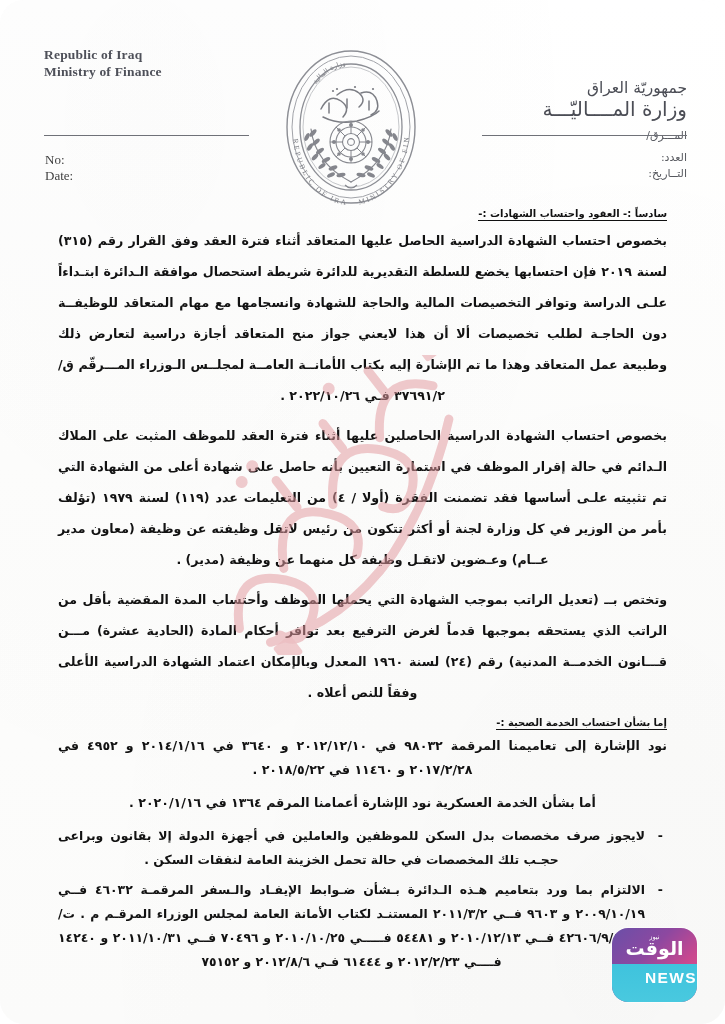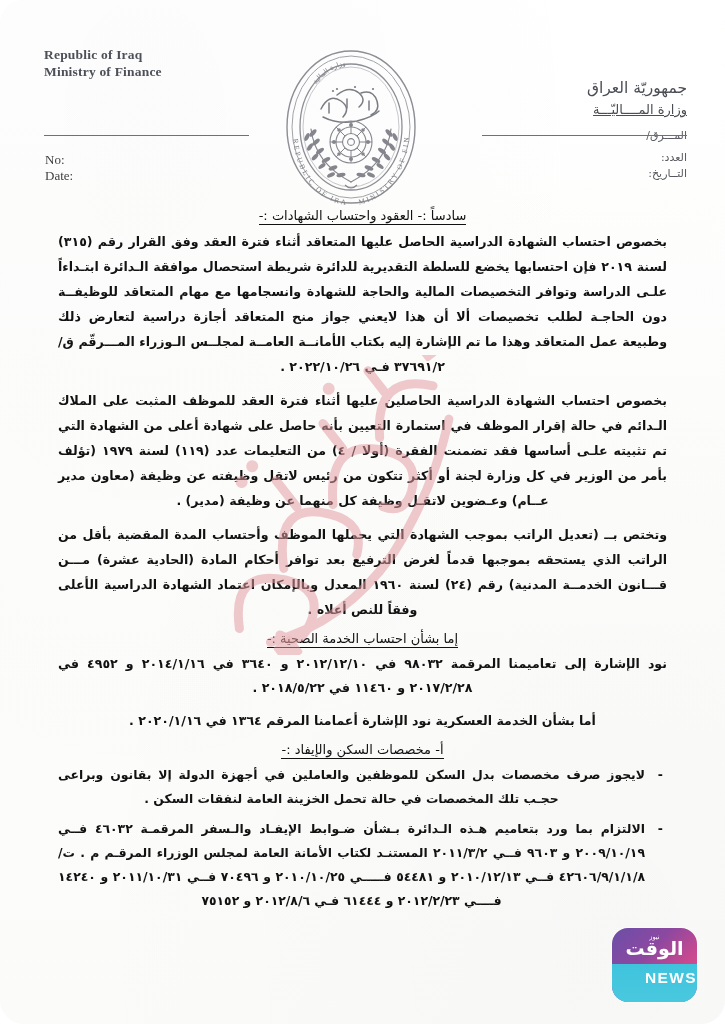--- a/index.html
+++ b/index.html
@@ -54,21 +54,21 @@
     right: 38px;
     top: 42px;
     text-align: right;
     direction: rtl;
     color: #4b4d55;
     font-family: "DejaVu Sans", "Liberation Sans", sans-serif;
     font-size: 15px;
     line-height: 21px;
   }
   .ar-head .l1 { font-size: 15.5px; margin-top: 36px; }
-  .ar-head .l2 { font-size: 13px; letter-spacing: 1px; text-decoration: underline; }
+  .ar-head .l2 { font-size: 20px; letter-spacing: 1px; }
   .ar-head .l3 {
     font-size: 11px;
     margin-top: 5px;
     color: #5a5c63;
   }
   .rule {
     position: absolute;
     height: 1px;
     background: #6f7178;
   }
@@ -128,37 +128,36 @@
     text-align: justify;
     font-family: "DejaVu Sans", "Liberation Sans", sans-serif;
     color: #1b1b1b;
     z-index: 2;
   }
   .block {
     padding: 0 58px 0 58px;
   }
   .sec-head {
     direction: rtl;
-    text-align: center;
-    font-weight: normal;
-    font-size: 13px;
+    font-weight: bold;
+    font-size: 10px;
     letter-spacing: -0.2px;
     color: #111;
     margin: 0 0 6px 0;
   }
   .sec-head span.u {
     border-bottom: 1px solid #111;
     padding-bottom: 1px;
   }
   .para {
     direction: rtl;
     text-align: justify;
     text-align-last: center;
     font-size: 12.6px;
-    line-height: 25px;
+    line-height: 31px;
     margin: 0 0 9px 0;
     color: #121212;
     font-weight: 600;
     letter-spacing: -0.1px;
   }
   .para.tight { line-height: 24px; }
 
   ul.bullets {
     list-style: none;
     margin: 0;
@@ -407,23 +406,20 @@
 
     <div class="block">
       <div class="sec-head">
         <span class="u">إما بشأن احتساب الخدمة الصحية :-</span>
       </div>
       <p class="para tight">نود الإشارة إلى تعاميمنا المرقمة ٩٨٠٣٢ في ٢٠١٢/١٢/١٠ و ٣٦٤٠ في ٢٠١٤/١/١٦ و ٤٩٥٢ في ٢٠١٧/٢/٢٨ و ١١٤٦٠ في ٢٠١٨/٥/٢٢ .</p>
       <p class="para tight">أما بشأن الخدمة العسكرية نود الإشارة أعمامنا المرقم ١٣٦٤ في ٢٠٢٠/١/١٦ .</p>
     </div>
 
     <div class="block">
-      <div class="sec-head">
-        <span class="u">أ- مخصصات السكن والإيفاد :-</span>
-      </div>
       <ul class="bullets">
         <li>لايجوز صرف مخصصات بدل السكن للموظفين والعاملين في أجهزة الدولة إلا بقانون وبراعى حجـب تلك المخصصات في حالة تحمل الخزينة العامة لنفقات السكن .</li>
         <li>الالتزام بما ورد بتعاميم هـذه الـدائرة بـشأن ضـوابط الإيفـاد والـسفر المرقمـة ٤٦٠٣٢ فــي ٢٠٠٩/١٠/١٩ و ٩٦٠٣ فــي ٢٠١١/٣/٢ المستنـد لكتاب الأمانة العامة لمجلس الوزراء المرقـم م . ت/٤٢٦٠٦/٩/١/١/٨ فــي ٢٠١٠/١٢/١٣ و ٥٤٤٨١ فـــــي ٢٠١٠/١٠/٢٥ و ٧٠٤٩٦ فــي ٢٠١١/١٠/٣١ و ١٤٢٤٠ فــــي ٢٠١٢/٢/٢٣ و ٦١٤٤٤ فـي ٢٠١٢/٨/٦ و ٧٥١٥٢</li>
       </ul>
     </div>
   </div>
 
   <div id="news-logo">
     <div class="ar-sub">نيوز</div>
     <div class="ar-mark">الوقت</div>

